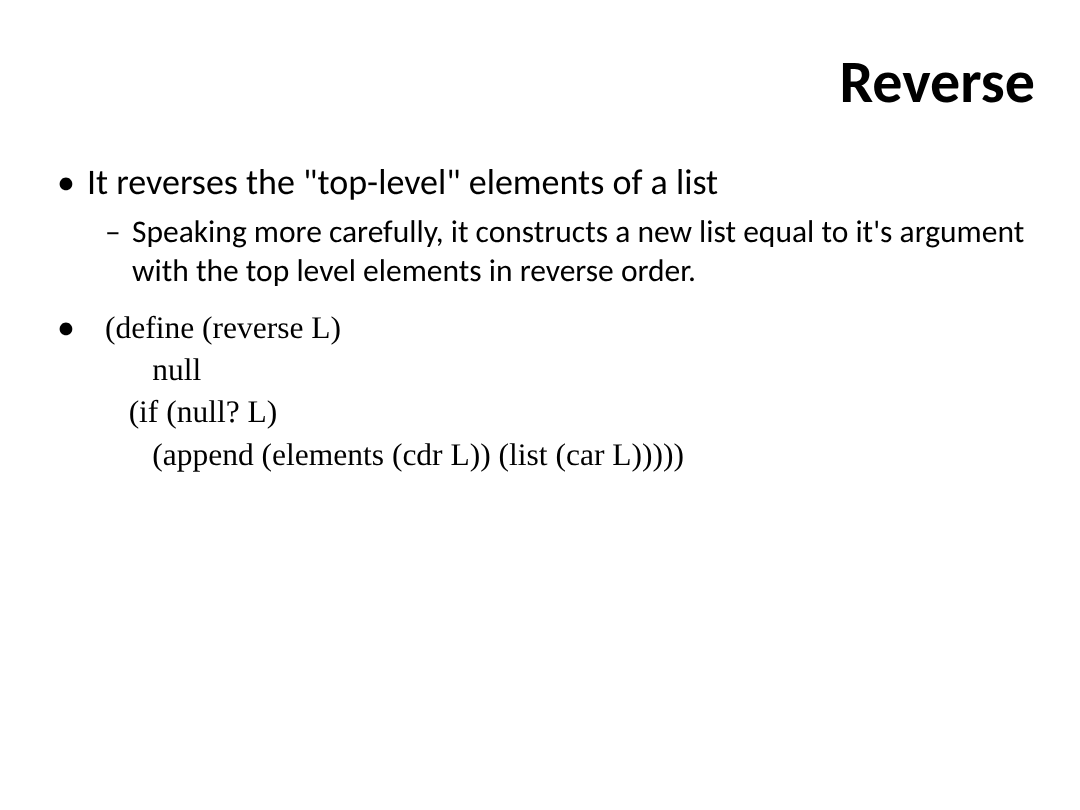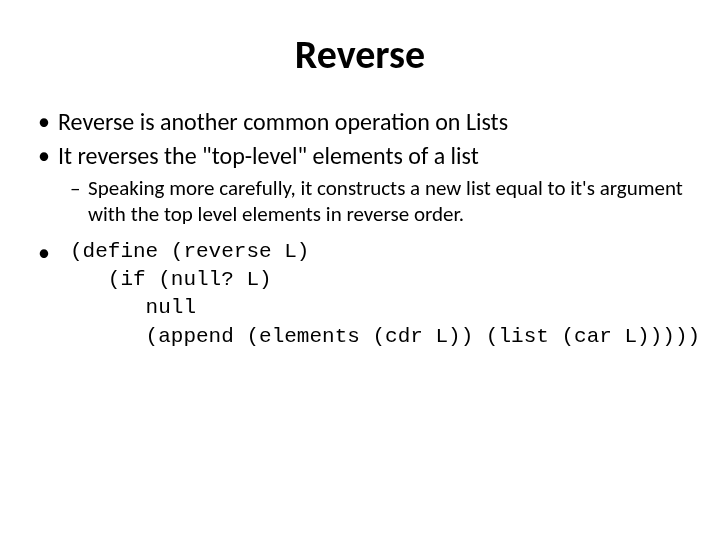--- a/index.html
+++ b/index.html
@@ -12,21 +12,21 @@
     color: #000;
   }
   .slide {
     width: 720px;
     height: 540px;
     box-sizing: border-box;
     padding: 20px 30px 30px 30px;
     position: relative;
   }
   .title {
-    text-align: center;
+    text-align: right;
     font-weight: 700;
     font-size: 40px;
     margin: 10px 0 28px 0;
   }
   ul.top {
     list-style: none;
     margin: 0;
     padding: 0 6px 0 8px;
     font-size: 24px;
     line-height: 1.25;
@@ -59,50 +59,47 @@
     content: "–";
     position: absolute;
     left: 0;
     top: 0;
   }
   .codeblock {
     margin: 6px 0 0 0;
     padding: 0 0 0 12px;
     font-size: 21px;
     line-height: 1.35;
-    font-family: Liberation Mono, monospace;
+    font-family: Liberation Serif, serif;
   }
   .codeblock .ln { white-space: pre; }
 </style>
 </head>
 <body>
 
 <div class="slide">
 
   <div class="title">Reverse</div>
 
   <ul class="top">
 
-    <li class="bulleted">
-      <span>Reverse is another common operation on Lists</span>
-    </li>
 
     <li class="bulleted">
       <span>It reverses the "top-level" elements of a list</span>
       <ul class="sub">
         <li>
           <span>Speaking more carefully, it constructs a new list equal to it's argument with the top level elements in reverse order.</span>
         </li>
       </ul>
     </li>
 
     <li class="bulleted">
       <div class="codeblock">
         <div class="ln">(define (reverse L)</div>
+        <div class="ln">      null</div>
         <div class="ln">   (if (null? L)</div>
-        <div class="ln">      null</div>
         <div class="ln">      (append (elements (cdr L)) (list (car L)))))</div>
       </div>
     </li>
 
   </ul>
 
 </div>
 
 </body></html>

